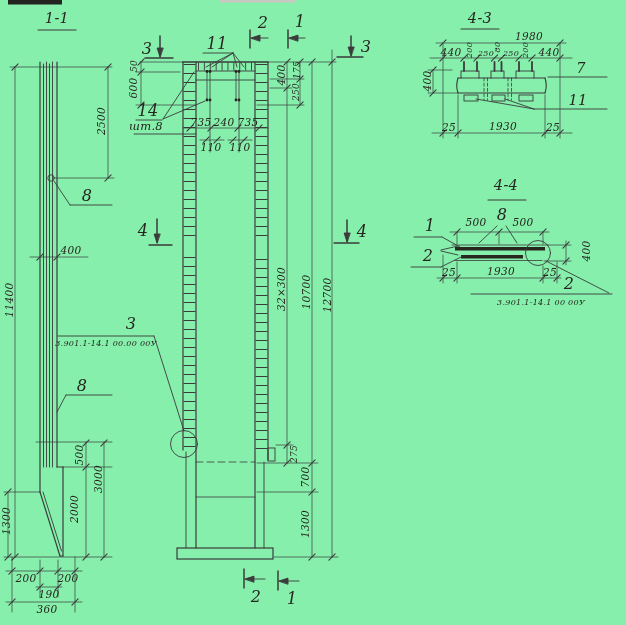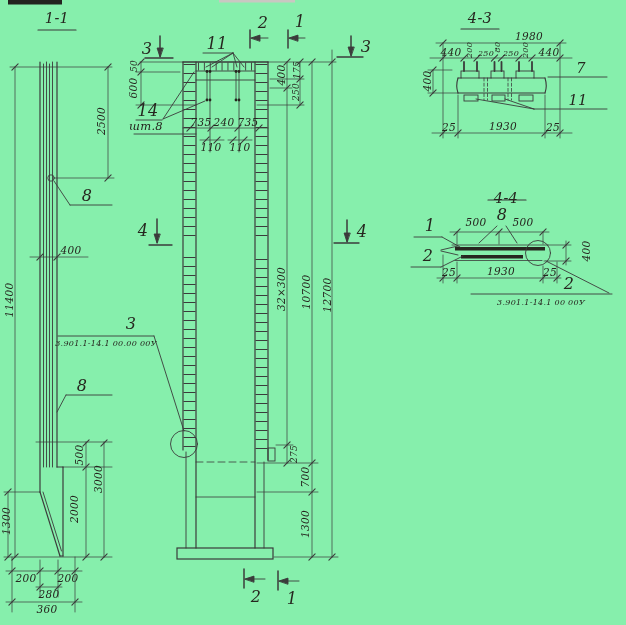--- a/index.html
+++ b/index.html
@@ -360,21 +360,21 @@
 <span class="lbl v s10" style="left:101px;top:121px">2500</span>
 <span class="lbl s15" style="left:87px;top:196px">8</span>
 <span class="lbl s10" style="left:71px;top:250px">400</span>
 <span class="lbl s15" style="left:82px;top:386px">8</span>
 <span class="lbl v s10" style="left:79px;top:455px">500</span>
 <span class="lbl v s10" style="left:98px;top:479px">3000</span>
 <span class="lbl v s10" style="left:74px;top:509px">2000</span>
 <span class="lbl v s10" style="left:6px;top:521px">1300</span>
 <span class="lbl s10" style="left:26px;top:578px">200</span>
 <span class="lbl s10" style="left:68px;top:578px">200</span>
-<span class="lbl s10" style="left:49px;top:594px">280</span>
+<span class="lbl s10" style="left:49px;top:594px">190</span>
 <span class="lbl s10" style="left:47px;top:609px">360</span>
 
 <span class="lbl s15" style="left:147px;top:49px">3</span>
 <span class="lbl v s9" style="left:134px;top:66px">50</span>
 <span class="lbl v s10" style="left:133px;top:88px">600</span>
 <span class="lbl s15" style="left:148px;top:111px">14</span>
 <span class="lbl s11" style="left:146px;top:127px">шт.8</span>
 <span class="lbl s15" style="left:217px;top:44px">11</span>
 <span class="lbl s15" style="left:263px;top:23px">2</span>
 <span class="lbl s15" style="left:300px;top:22px">1</span>
@@ -409,21 +409,21 @@
 <span class="lbl s8" style="left:511px;top:54px">250</span>
 <span class="lbl v s8" style="left:526px;top:50px">200</span>
 <span class="lbl s10" style="left:549px;top:52px">440</span>
 <span class="lbl v s10" style="left:427px;top:81px">400</span>
 <span class="lbl s14" style="left:581px;top:68px">7</span>
 <span class="lbl s14" style="left:578px;top:100px">11</span>
 <span class="lbl s10" style="left:449px;top:127px">25</span>
 <span class="lbl s10" style="left:503px;top:126px">1930</span>
 <span class="lbl s10" style="left:553px;top:127px">25</span>
 
-<span class="lbl s14" style="left:506px;top:198px">4-4</span>
+<span class="lbl s14" style="left:506px;top:185px">4-4</span>
 <span class="lbl s15" style="left:430px;top:226px">1</span>
 <span class="lbl s10" style="left:476px;top:222px">500</span>
 <span class="lbl s15" style="left:502px;top:215px">8</span>
 <span class="lbl s10" style="left:523px;top:222px">500</span>
 <span class="lbl s15" style="left:428px;top:256px">2</span>
 <span class="lbl v s10" style="left:586px;top:251px">400</span>
 <span class="lbl s10" style="left:449px;top:272px">25</span>
 <span class="lbl s10" style="left:501px;top:271px">1930</span>
 <span class="lbl s10" style="left:550px;top:272px">25</span>
 <span class="lbl s15" style="left:569px;top:284px">2</span>

